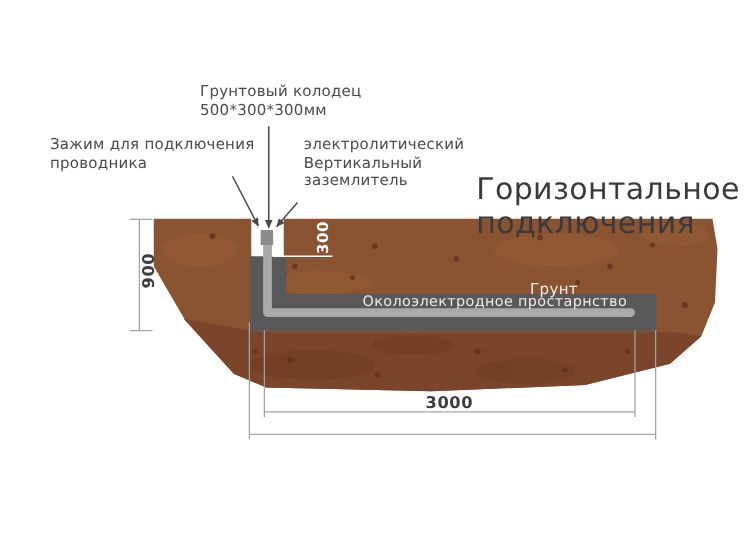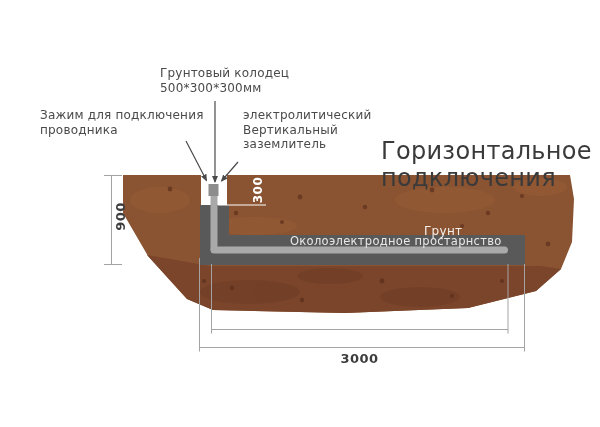--- a/index.html
+++ b/index.html
@@ -23,21 +23,21 @@
   .band-lbl{
     position:absolute;left:290px;top:234px;color:#e9e9e9;font-size:11.5px;
     letter-spacing:0.3px;white-space:nowrap;text-align:center;
   }
   .dim{
     position:absolute;color:#3d3d3d;font-size:13px;font-weight:600;
     letter-spacing:0.5px;text-align:center;white-space:nowrap;
   }
   .dim-900{left:96px;top:209px;width:48px;transform:rotate(-90deg);transform-origin:center;}
   .dim-300{left:238px;top:183px;width:40px;color:#ffffff;font-size:12px;transform:rotate(-90deg);transform-origin:center;}
-  .dim-3000{left:211px;top:315px;width:297px;margin-top:36px;}
+  .dim-3000{left:211px;top:315px;width:297px;}
   .dim-3300{left:199px;top:332px;width:326px;}
 </style>
 </head>
 <body>
 
 <div class="stage">
 
   <svg width="600" height="427" viewBox="0 0 600 427">
     <defs>
       <marker id="arrow" markerWidth="9" markerHeight="9" refX="6" refY="3" orient="auto" markerUnits="userSpaceOnUse">

